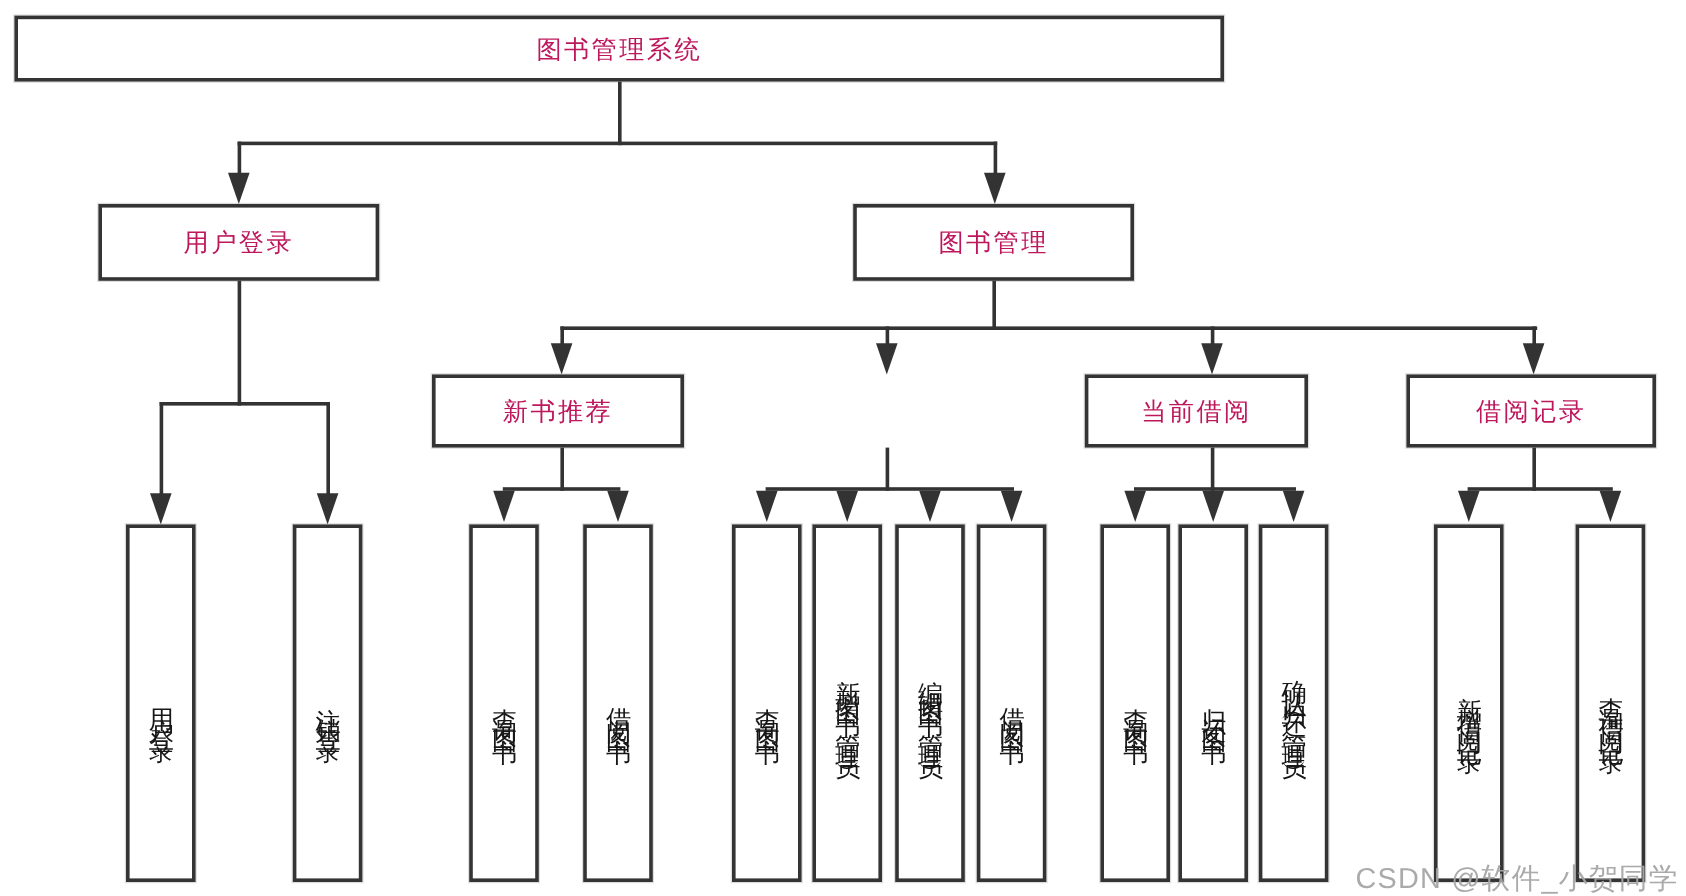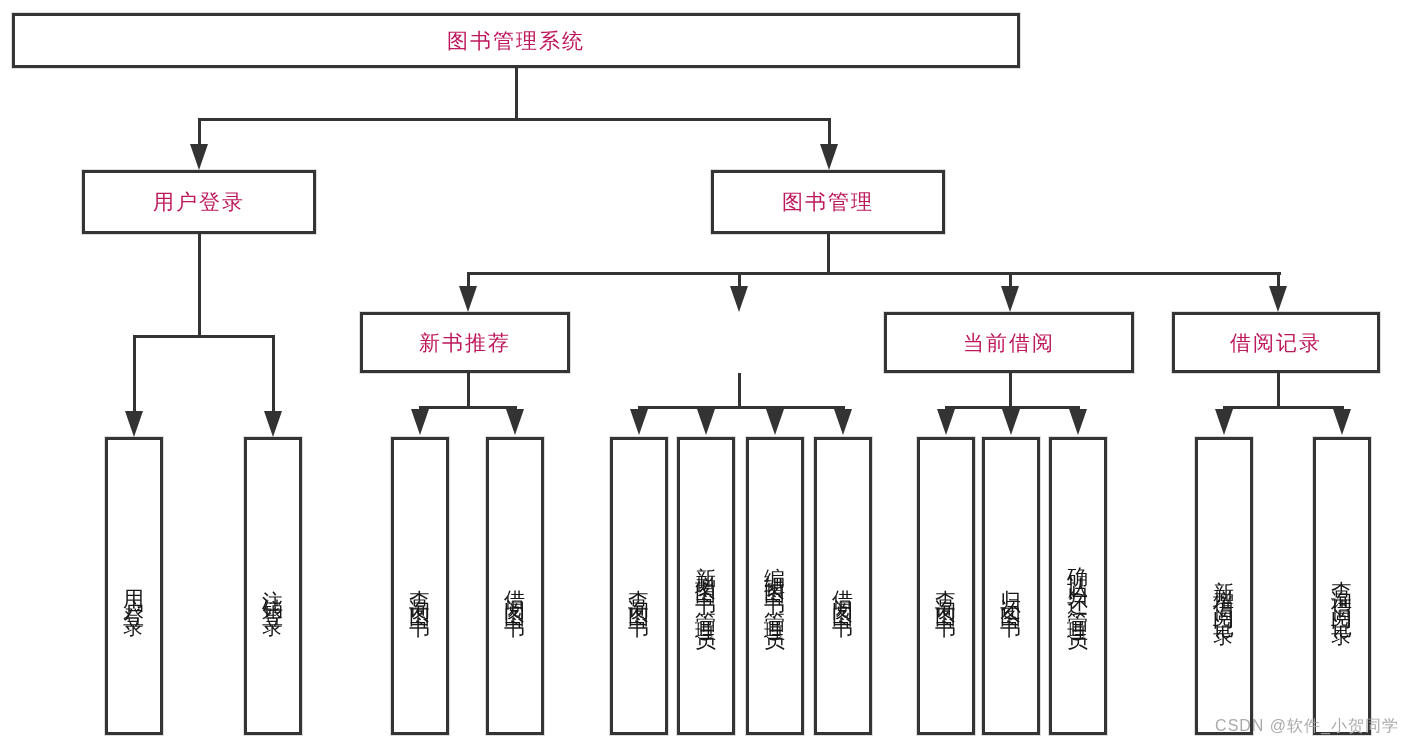--- a/index.html
+++ b/index.html
@@ -39,21 +39,21 @@
   .arr{
     position:absolute;
     width:0;height:0;
     border-left:9px solid transparent;
     border-right:9px solid transparent;
     border-top:26px solid #333333;
   }
   .watermark{
     position:absolute;
     right:6px;top:716px;
-    font-size:16px;
+    font-size:24px;
     letter-spacing:1px;
     color:rgba(165,165,165,0.95);
     z-index:10;
     white-space:nowrap;
   }
 </style>
 </head>
 <body>
 
 <div id="canvas">
@@ -90,21 +90,21 @@
   <div class="ln" style="left:1009px;top:272px;width:3px;height:18px"></div>
   <div class="ln" style="left:1277px;top:272px;width:3px;height:18px"></div>
   <div class="arr" style="left:459px;top:286px"></div>
   <div class="arr" style="left:730px;top:286px"></div>
   <div class="arr" style="left:1001px;top:286px"></div>
   <div class="arr" style="left:1269px;top:286px"></div>
 
   <div class="box" style="left:360px;top:312px;width:210px;height:61px">
     <span class="hlbl">新书推荐</span>
   </div>
-  <div class="box" style="left:884px;top:312px;width:250px;height:61px">
+  <div class="box" style="left:904px;top:312px;width:186px;height:61px">
     <span class="hlbl">当前借阅</span>
   </div>
   <div class="box" style="left:1172px;top:312px;width:208px;height:61px">
     <span class="hlbl">借阅记录</span>
   </div>
 
   <div class="ln" style="left:467px;top:373px;width:3px;height:36px"></div>
   <div class="ln" style="left:419px;top:406px;width:98px;height:3px"></div>
   <div class="arr" style="left:411px;top:409px"></div>
   <div class="arr" style="left:506px;top:409px"></div>

